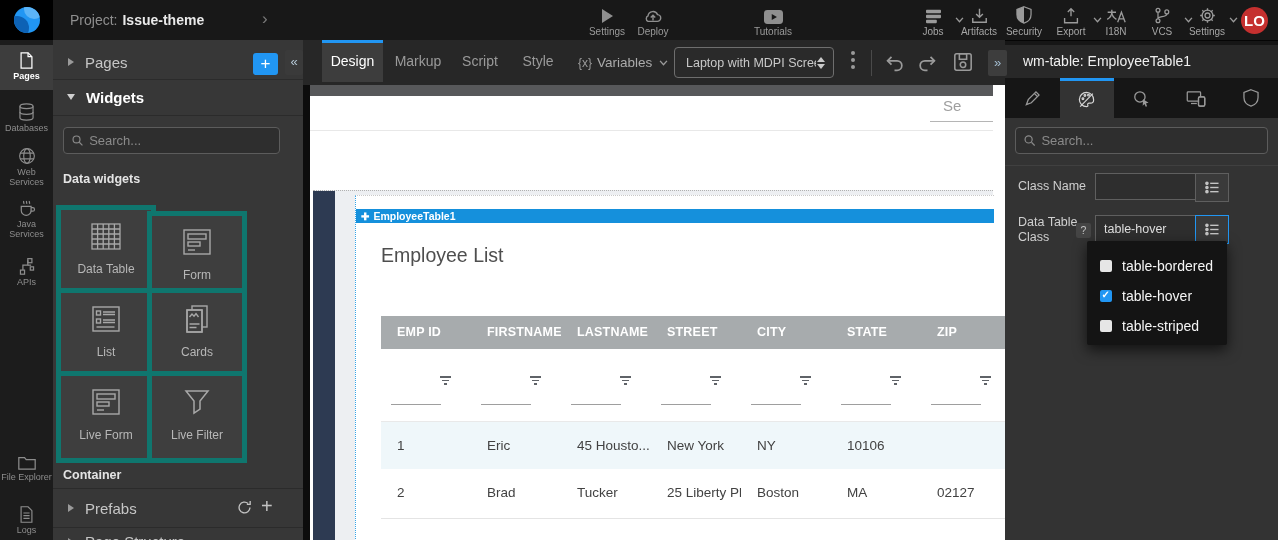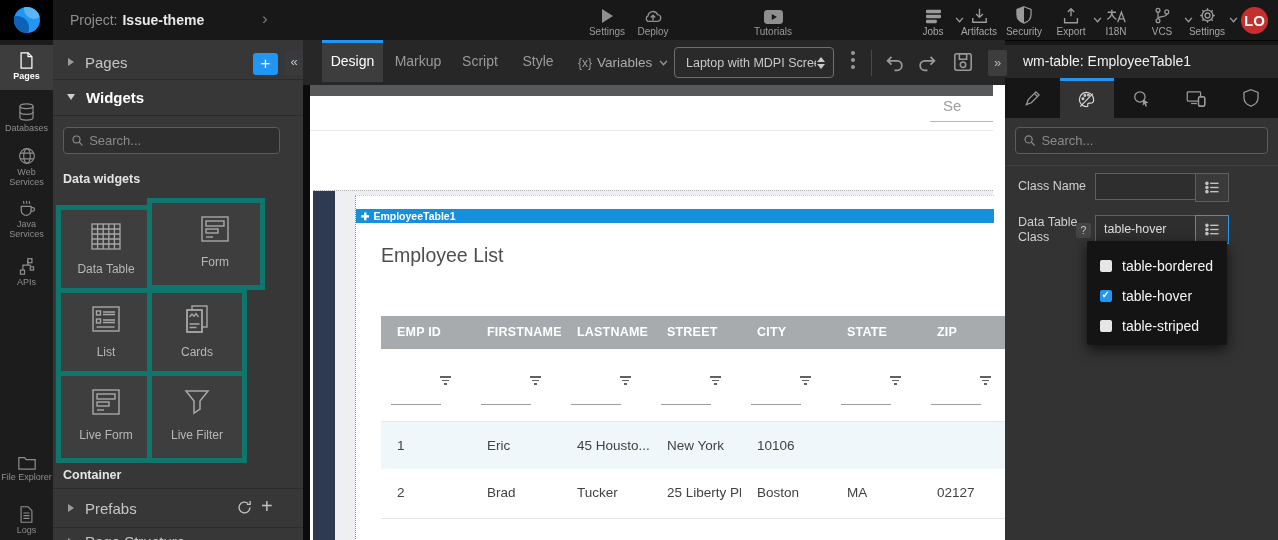--- a/index.html
+++ b/index.html
@@ -333,21 +333,21 @@
 
     <div class="wcard" style="left:3px;top:165px;">
       <span class="wic">
           <svg width="30" height="27" viewBox="0 0 30 27" fill="none" stroke="#a8a8a8" stroke-width="1.3">
             <rect x="1" y="1" width="28" height="25"></rect>
             <path d="M1 6 h28 M1 11 h28 M1 16 h28 M1 21 h28 M6.6 1 v25 M12.2 1 v25 M17.8 1 v25 M23.4 1 v25"></path>
           </svg>
         </span>
       <div class="wlb">Data Table</div>
     </div>
-    <div class="wcard" style="left:94px;top:158px;padding-left:18px;">
+    <div class="wcard" style="left:94px;top:171px;">
       <span class="wic">
           <svg width="30" height="28" viewBox="0 0 30 28" fill="none" stroke="#a8a8a8" stroke-width="1.4">
             <rect x="2" y="2" width="26" height="24"></rect>
             <rect x="6" y="6" width="18" height="5"></rect>
             <rect x="6" y="14" width="12" height="4"></rect>
             <path d="M6 22 h7"></path>
           </svg>
         </span>
       <div class="wlb">Form</div>
     </div>
@@ -551,20 +551,21 @@
             </span>
             <span class="fline"></span>
           </span>
       </div>
 
       <div class="trow drow1">
         <span class="tcell">1</span>
         <span class="tcell">Eric</span>
         <span class="tcell">45 Housto...</span>
         <span class="tcell">New York</span>
+        <span class="tcell">NY</span>
         <span class="tcell">10106</span>
       </div>
       <div class="trow drow2">
         <span class="tcell">2</span>
         <span class="tcell">Brad</span>
         <span class="tcell">Tucker</span>
         <span class="tcell">25 Liberty Pl</span>
         <span class="tcell">Boston</span>
         <span class="tcell">MA</span>
         <span class="tcell">02127</span>

